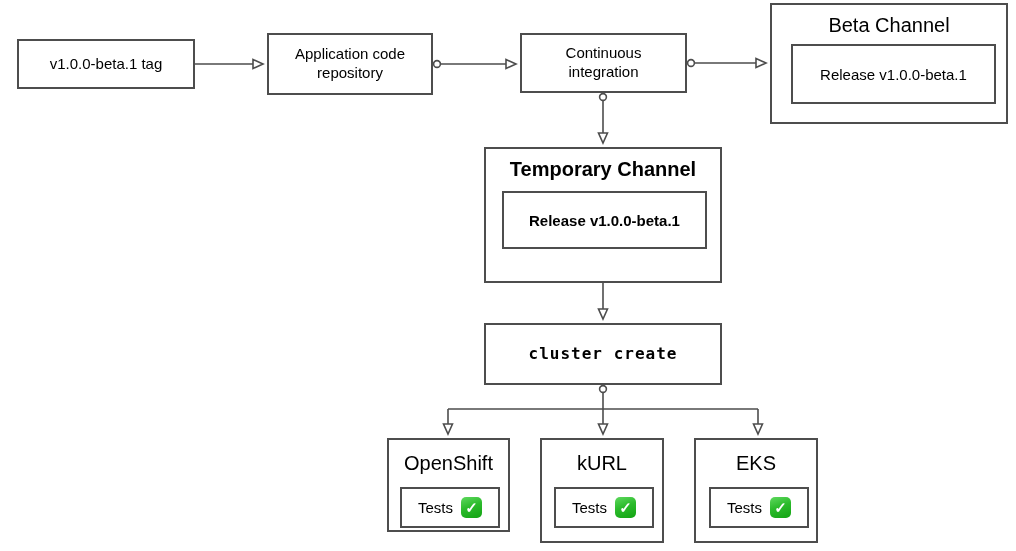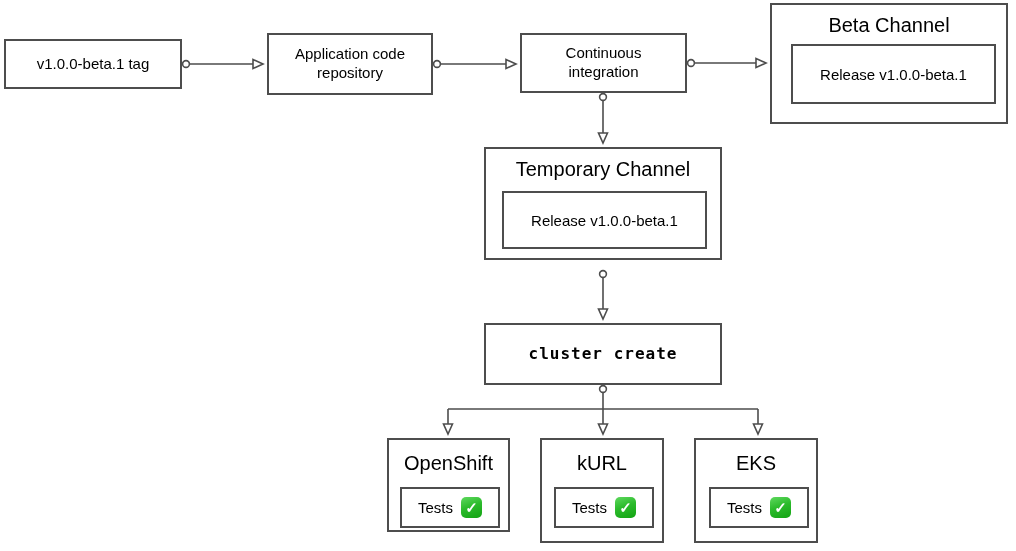--- a/index.html
+++ b/index.html
@@ -98,40 +98,40 @@
       <line x1="689" y1="63" x2="766" y2="63" marker-start="url(#dot)" marker-end="url(#arrow)"></line>
       <line x1="603" y1="95" x2="603" y2="143" marker-start="url(#dot)" marker-end="url(#arrow)"></line>
       <line x1="603" y1="272" x2="603" y2="319" marker-start="url(#dot)" marker-end="url(#arrow)"></line>
       <line x1="603" y1="387" x2="603" y2="434" marker-start="url(#dot)" marker-end="url(#arrow)"></line>
       <line x1="448" y1="409" x2="758" y2="409"></line>
       <line x1="448" y1="409" x2="448" y2="434" marker-end="url(#arrow)"></line>
       <line x1="758" y1="409" x2="758" y2="434" marker-end="url(#arrow)"></line>
     </g>
   </svg>
 
-  <div class="node" style="left:4px; top:39px; width:178px; height:50px;">
+  <div class="node" style="left:17px; top:39px; width:178px; height:50px;">
     <span>v1.0.0-beta.1 tag</span>
   </div>
 
   <div class="node pad-wrap-app" style="left:267px; top:33px; width:166px; height:62px;">
     <span>Application code repository</span>
   </div>
 
   <div class="node pad-wrap-ci" style="left:520px; top:33px; width:167px; height:60px;">
     <span>Continuous integration</span>
   </div>
 
   <div class="container" style="left:770px; top:3px; width:238px; height:121px;">
     <div class="container-title">Beta Channel</div>
     <div class="inner-box" style="left:19px; top:39px; width:205px; height:60px;">
       <span>Release v1.0.0-beta.1</span>
     </div>
   </div>
 
-  <div class="container" style="left:484px; top:147px; width:238px; height:113px;">
+  <div class="container" style="left:484px; top:147px; width:238px; height:136px;font-weight:bold;">
     <div class="container-title">Temporary Channel</div>
     <div class="inner-box" style="left:16px; top:42px; width:205px; height:58px;">
       <span>Release v1.0.0-beta.1</span>
     </div>
   </div>
 
   <div class="node mono" style="left:484px; top:323px; width:238px; height:62px;align-items:center;">
     <span>cluster create</span>
   </div>
 

